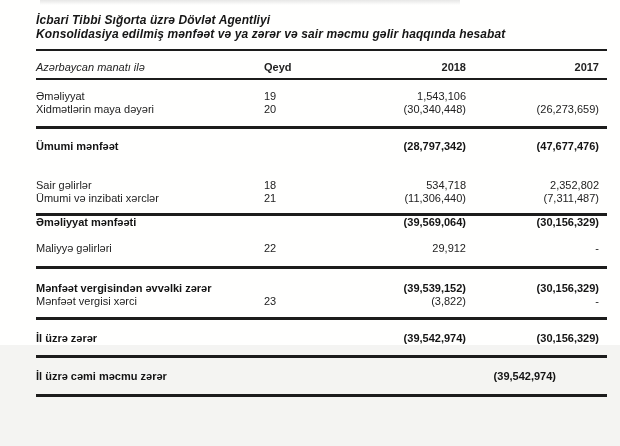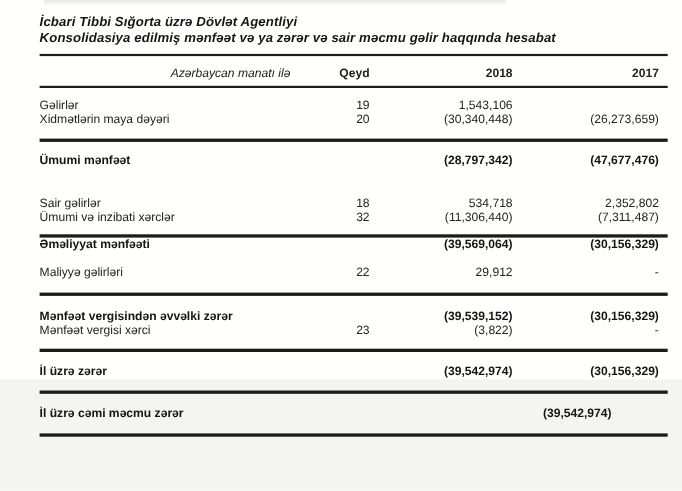--- a/index.html
+++ b/index.html
@@ -37,26 +37,26 @@
   .rule.thick{height:3px;}
   .r-title{margin-top:8px;}
   .r-header{margin-top:4px;}
   .row{
     display:grid;
     grid-template-columns:228px 72px 132px 139px;
     font-size:11px;line-height:13px;
     color:#222;
   }
   .row .c-label{text-align:left;}
-  .row .c-note{text-align:right;}
+  .row .c-note{text-align:left;}
   .row .c-val{text-align:right;padding-right:2px;}
   .row .c-last{padding-right:8px;}
   .row.emph{font-weight:bold;color:#141414;}
   .thead{margin-top:10px;}
-  .thead .c-label{font-style:italic;font-weight:normal;text-align:right;}
+  .thead .c-label{font-style:italic;font-weight:normal;}
   .thead .c-note,.thead .c-val{font-weight:bold;}
   .mt-g1{margin-top:10px;}
   .mt-rule1{margin-top:10px;}
   .mt-row2{margin-top:11px;}
   .mt-g2{margin-top:26px;}
   .mt-rule2{margin-top:8px;}
   .mt-row5{margin-top:0;}
   .mt-row6{margin-top:13px;}
   .mt-rule3{margin-top:11px;}
   .mt-g3{margin-top:13px;}
@@ -81,21 +81,21 @@
       <span class="c-label">Azərbaycan manatı ilə</span>
       <span class="c-note">Qeyd</span>
       <span class="c-val">2018</span>
       <span class="c-val c-last">2017</span>
     </div>
 
     <div class="rule r-header"></div>
 
     <div class="group mt-g1">
       <div class="row">
-        <span class="c-label">Gəlirlər</span>
+        <span class="c-label">Əməliyyat</span>
         <span class="c-note">19</span>
         <span class="c-val">1,543,106</span>
       </div>
       <div class="row">
         <span class="c-label">Xidmətlərin maya dəyəri</span>
         <span class="c-note">20</span>
         <span class="c-val">(30,340,448)</span>
         <span class="c-val c-last">(26,273,659)</span>
       </div>
     </div>
@@ -111,21 +111,21 @@
 
     <div class="group mt-g2">
       <div class="row">
         <span class="c-label">Sair gəlirlər</span>
         <span class="c-note">18</span>
         <span class="c-val">534,718</span>
         <span class="c-val c-last">2,352,802</span>
       </div>
       <div class="row">
         <span class="c-label">Ümumi və inzibati xərclər</span>
-        <span class="c-note">32</span>
+        <span class="c-note">21</span>
         <span class="c-val">(11,306,440)</span>
         <span class="c-val c-last">(7,311,487)</span>
       </div>
     </div>
 
     <div class="rule thick mt-rule2"></div>
 
     <div class="row emph mt-row5">
       <span class="c-label">Əməliyyat mənfəəti</span>
       <span class="c-note"></span>

